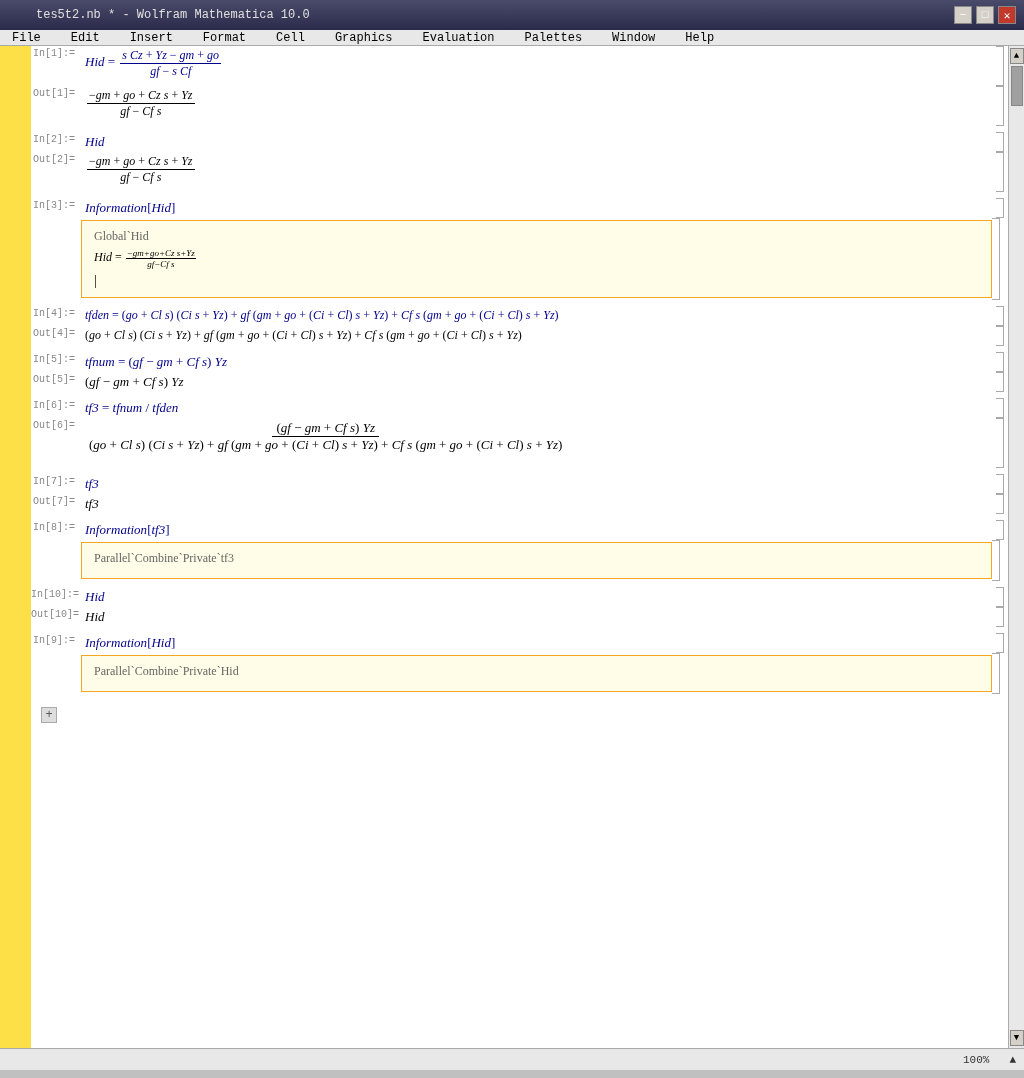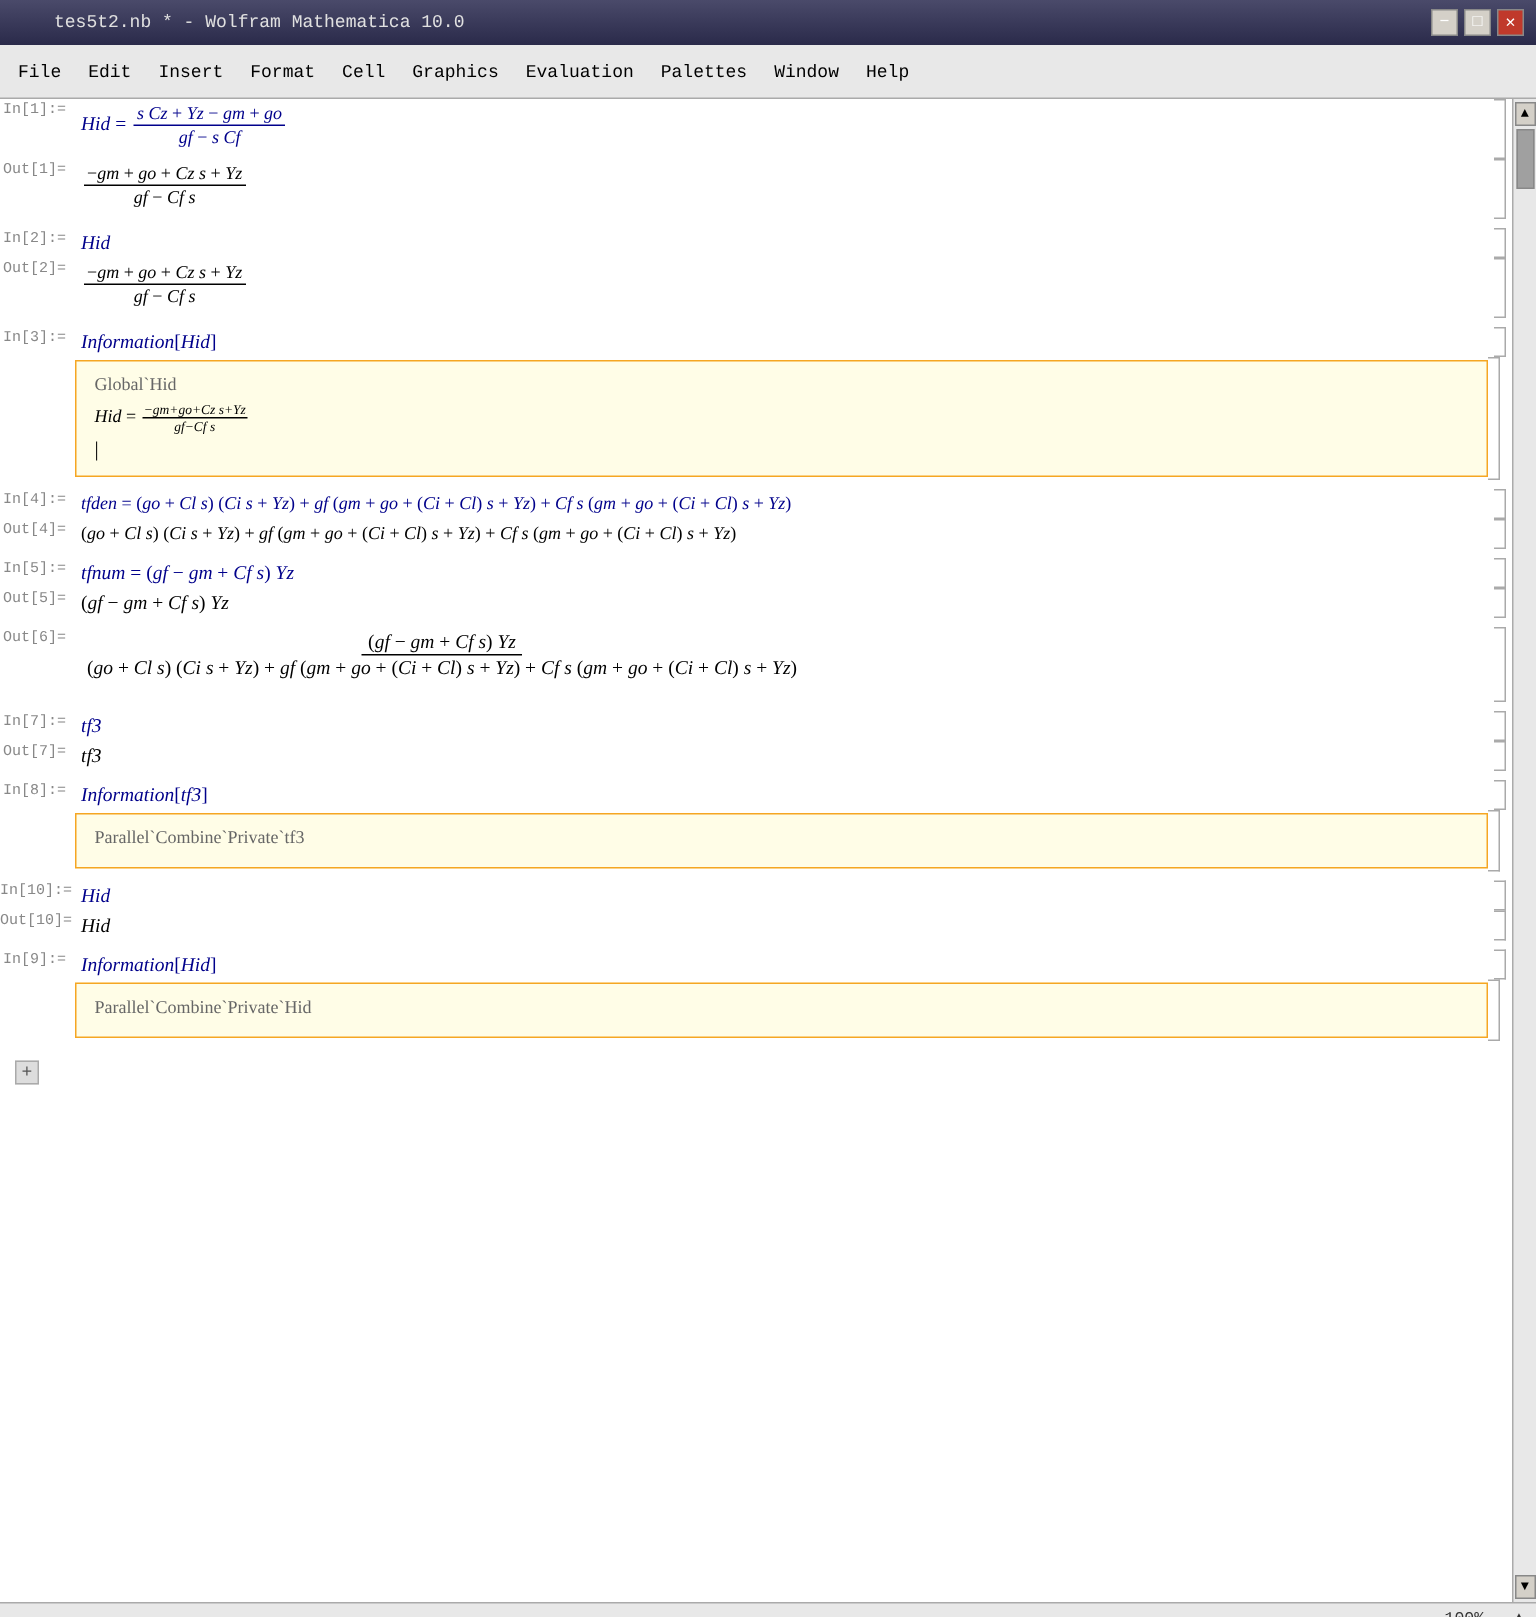--- a/index.html
+++ b/index.html
@@ -42,40 +42,41 @@
       border: 1px solid #888;
     }
     .win-btn.minimize { background: #d4d0c8; }
     .win-btn.maximize { background: #d4d0c8; }
     .win-btn.close { background: #c0392b; color: white; }
 
     
     #menu-bar {
       background: #e8e8e8;
       border-bottom: 1px solid #aaa;
-      height: 36px;
+      height: 16px;
       display: flex;
       align-items: center;
       padding: 0 4px;
-      gap: 2px;
+      gap: 14px;
     }
     .menu-item {
       padding: 2px 8px;
       font-size: 12px;
       color: #000;
       cursor: pointer;
     }
 
     
     #main-content {
       background: #fde047;
       height: calc(1078px - 30px - 24px - 22px);
       overflow-y: auto;
       position: relative;
       display: flex;
+      padding-left: 31px;
     }
 
     
     #notebook {
       flex: 1;
       padding: 0;
       overflow-y: scroll;
       background: white;
     }
 
@@ -428,20 +429,29 @@
         </div>
         <div class="cell-bracket">
           <div class="bracket-line" style="min-height:20px;"></div>
         </div>
       </div>
       <div class="cell-spacer"></div>
     </div>
 
     <div class="cell-group">
       <div class="cell-row">
+        <span class="cell-label in-label">In[6]:=</span>
+        <div class="cell-content input-cell">
+          <i>tf3</i> = <i>tfnum</i> / <i>tfden</i>
+        </div>
+        <div class="cell-bracket">
+          <div class="bracket-line" style="min-height:20px;"></div>
+        </div>
+      </div>
+      <div class="cell-row">
         <span class="cell-label out-label">Out[6]=</span>
         <div class="cell-content output-cell" style="font-size:12px;">
           <span class="big-fraction">
             <span class="numerator">(<i>gf</i> − <i>gm</i> + <i>Cf</i> <i>s</i>) <i>Yz</i></span>
             <span class="denominator">(<i>go</i> + <i>Cl</i> <i>s</i>) (<i>Ci</i> <i>s</i> + <i>Yz</i>) + <i>gf</i> (<i>gm</i> + <i>go</i> + (<i>Ci</i> + <i>Cl</i>) <i>s</i> + <i>Yz</i>) + <i>Cf</i> <i>s</i> (<i>gm</i> + <i>go</i> + (<i>Ci</i> + <i>Cl</i>) <i>s</i> + <i>Yz</i>)</span>
           </span>
         </div>
         <div class="cell-bracket">
           <div class="bracket-line" style="min-height:50px;"></div>
         </div>

